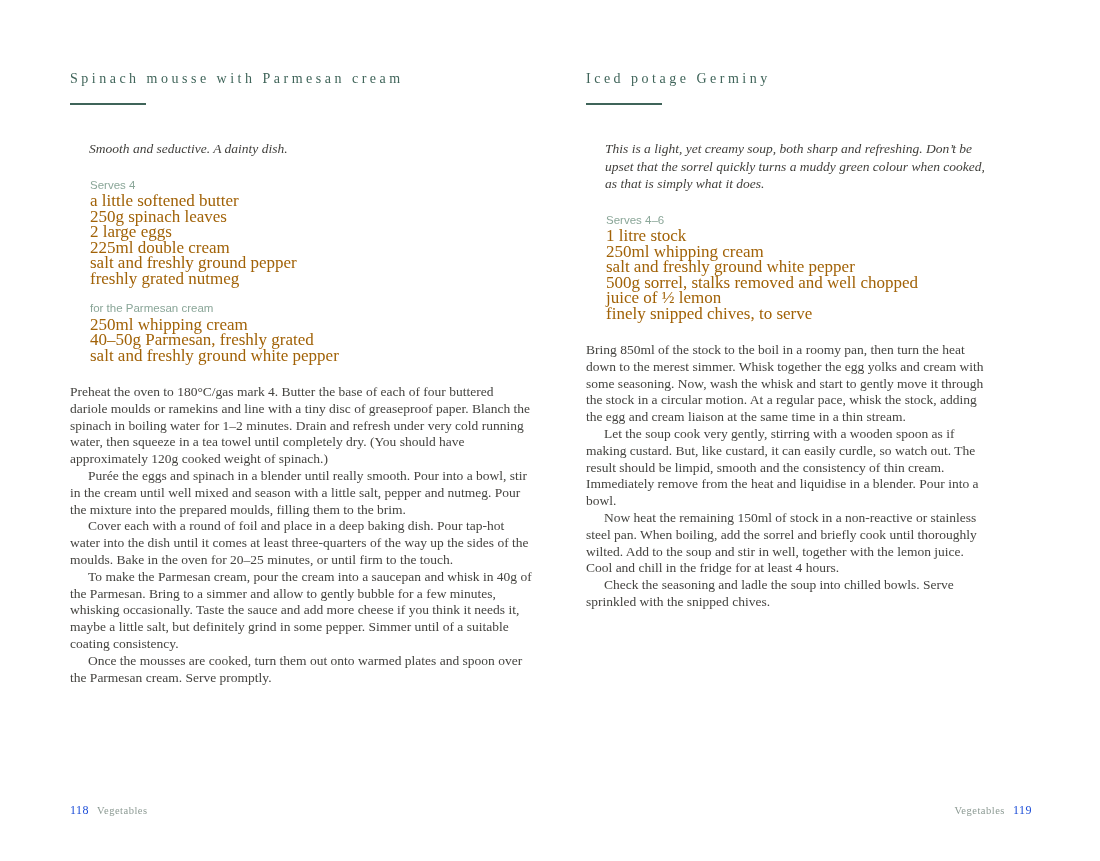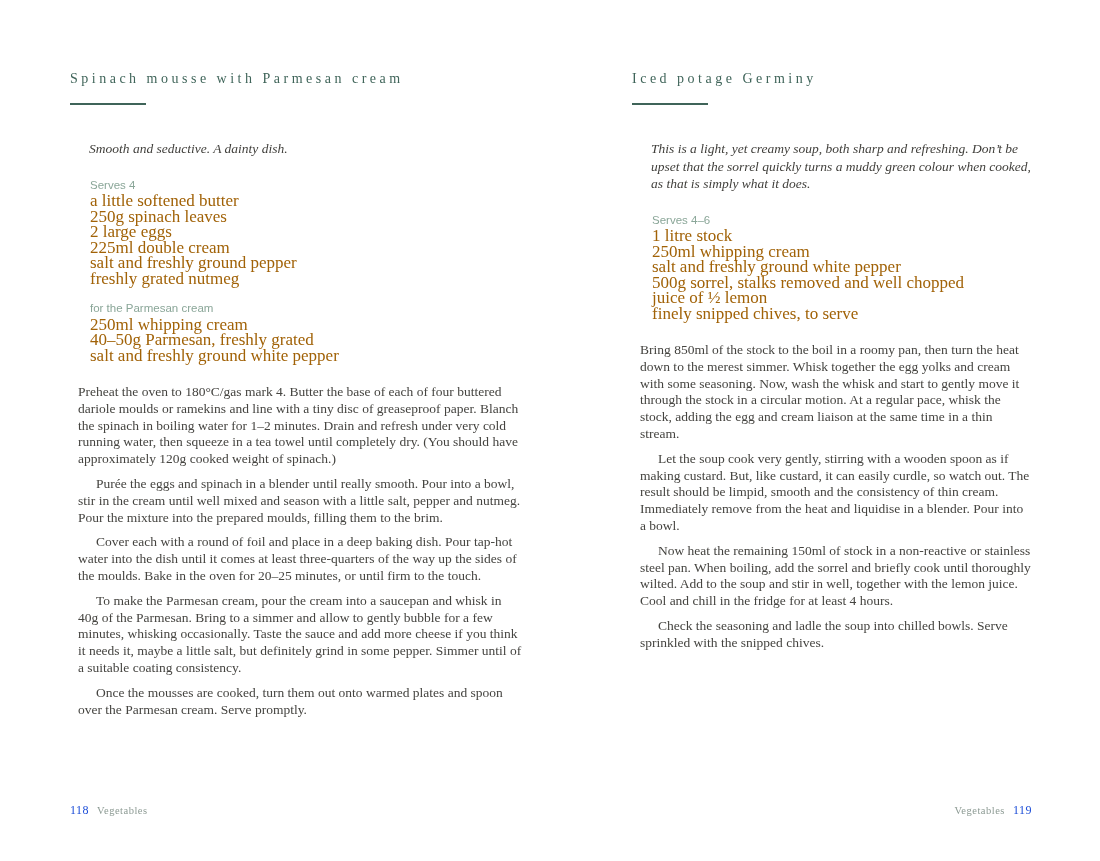--- a/index.html
+++ b/index.html
@@ -13,21 +13,21 @@
     position: relative;
     font-family: "Liberation Serif", serif;
     color: #45443f;
     overflow: hidden;
   }
   .column {
     position: absolute;
     top: 68px;
   }
   .col-left  { left: 70px;  width: 462px; }
-  .col-right { left: 632px; width: 407px; }
+  .col-right { left: 586px; width: 407px; }
 
   .recipe-title {
     font-family: "Liberation Serif", serif;
     font-weight: normal;
     font-size: 14px;
     letter-spacing: 3.5px;
     color: #3f6459;
     margin: 0;
     line-height: 22px;
   }
@@ -61,21 +61,21 @@
     line-height: 15.5px;
     color: #a16207;
   }
   .group-gap { height: 15px; }
   .body-text {
     margin-top: 21px;
     font-size: 13.5px;
     line-height: 16.8px;
     color: #454440;
   }
-  .body-text p { margin: 8px; }
+  .body-text p { margin: 0; }
   .body-text p + p { text-indent: 18px; }
 
   .footer {
     position: absolute;
     top: 803px;
     font-size: 12px;
     color: #4a4a45;
   }
   .footer-left  { left: 70px; }
   .footer-right { right: 68px; text-align: right; }

